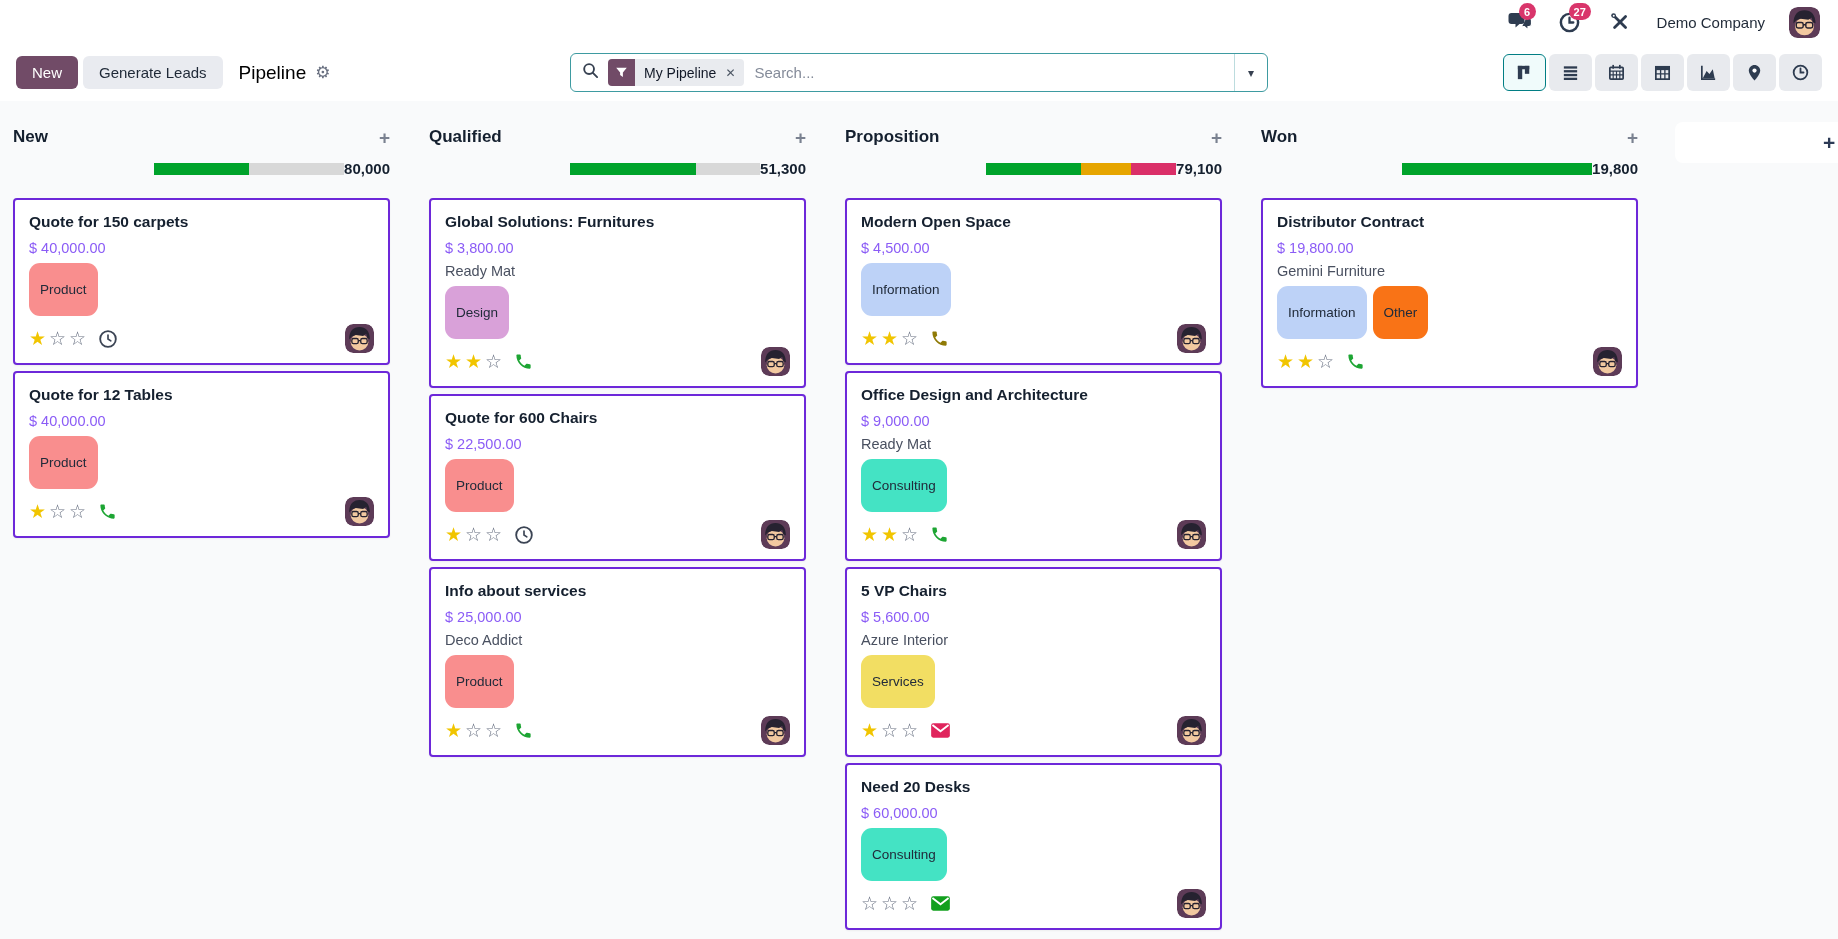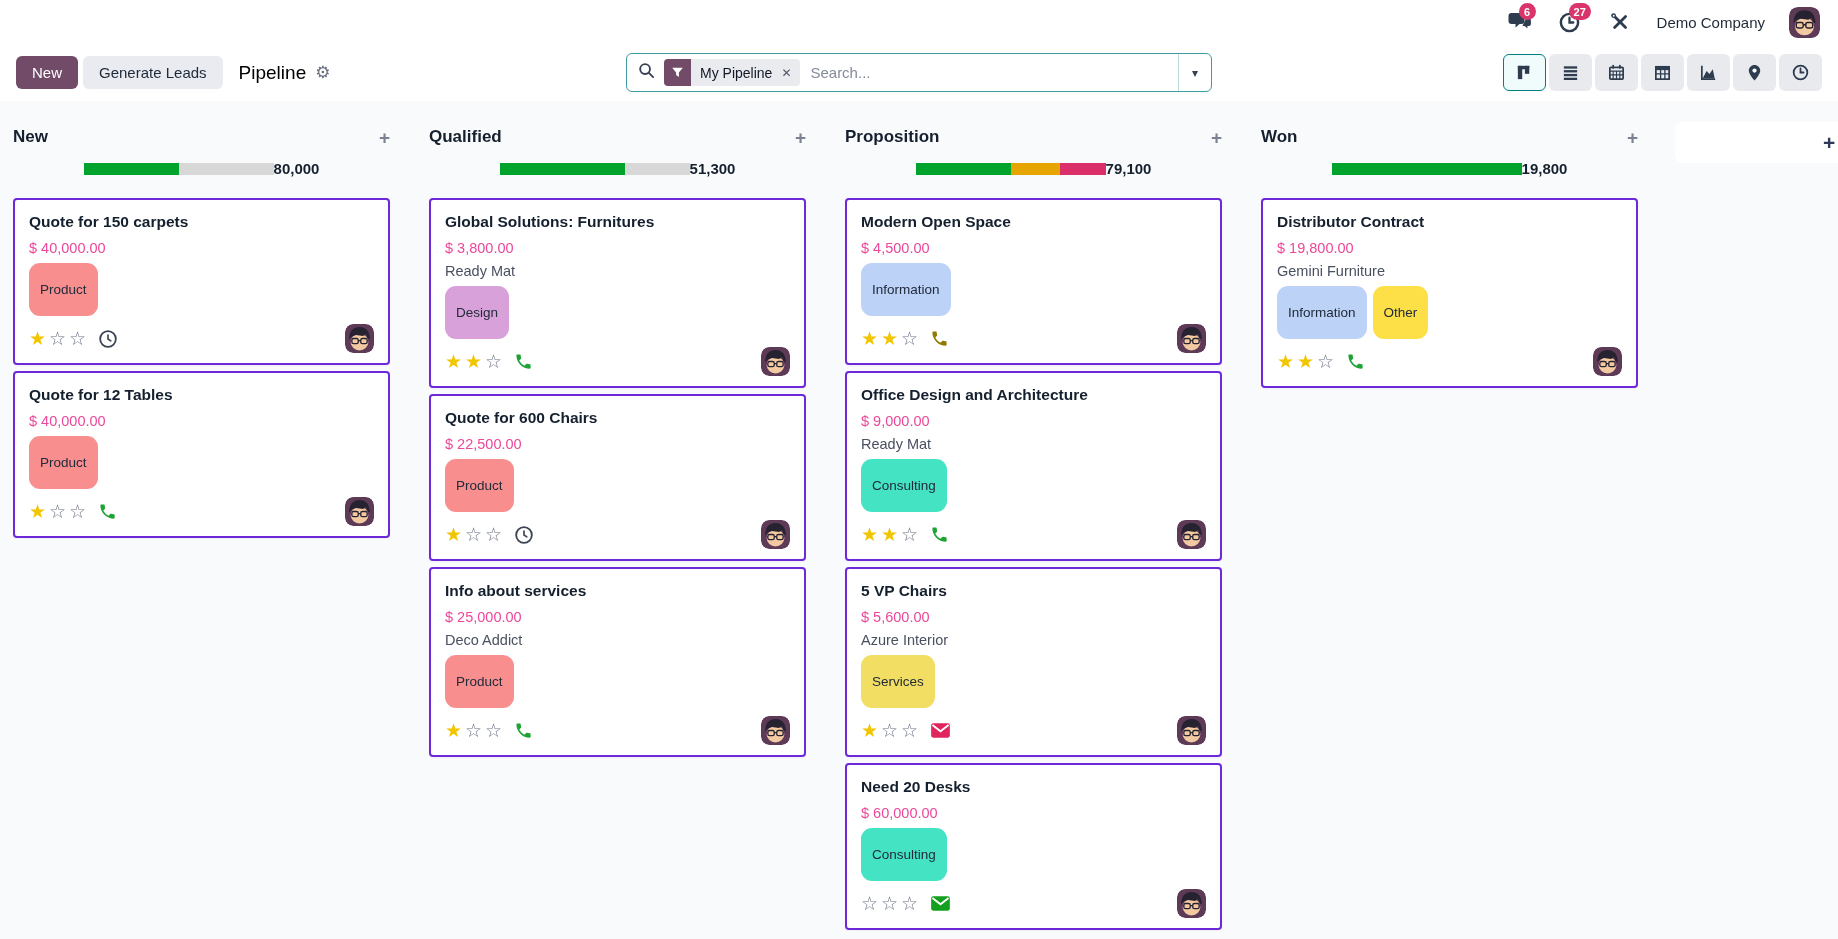--- a/index.html
+++ b/index.html
@@ -22,21 +22,21 @@
 
   
   .control { position:relative; height:57px; background:#fff; display:flex; align-items:center; padding:0 16px; }
   .btn { border:none; border-radius:6px; font-size:15px; padding:8px 16px; cursor:pointer;
          font-family:"Liberation Sans", sans-serif; }
   .btn-new { background:#714B67; color:#fff; }
   .btn-gen { background:#e9ebf0; color:#1f2937; margin-left:5px; }
   .view-title { font-size:19px; color:#000000; margin-left:16px; }
   .gear { font-size:17px; color:#697080; margin-left:9px; cursor:pointer; }
 
-  .searchbox { position:absolute; left:50%; transform:translateX(-50%); top:9px; width:586px; height:39px;
+  .searchbox { position:absolute; left:50%; transform:translateX(-50%); top:9px; width:698px; height:39px;
                background:#fff; border:1px solid #3e9ba1; border-radius:6px; display:flex; align-items:center;
                padding-left:11px; }
   .facet { display:flex; align-items:stretch; margin-left:9px; height:27px; border-radius:4px; overflow:hidden; cursor:pointer; }
   .facet-funnel { width:27px; background:#714B67; display:flex; align-items:center; justify-content:center; }
   .facet-label { background:#e9ebef; color:#111827; font-size:14px; display:flex; align-items:center; padding:0 7px 0 9px; }
   .facet-x { background:#e9ebef; color:#4b5563; font-size:12px; display:flex; align-items:center; padding:0 9px 0 2px; cursor:pointer; }
   .search-input { flex:1; border:none; outline:none; font-size:15px; color:#374151; margin-left:10px;
                   font-family:"Liberation Sans", sans-serif; background:transparent; }
   .search-input::placeholder { color:#848b99; }
   .search-caret { width:33px; align-self:stretch; border-left:1px solid #bcdcde; display:flex; align-items:center;
@@ -46,29 +46,29 @@
   .sw-btn { width:43px; height:37px; background:#e8eaee; border-radius:6px; display:flex; align-items:center;
             justify-content:center; cursor:pointer; }
   .sw-btn.active { background:#f0fbfb; border:1.5px solid #017e84; }
 
   
   .board { position:relative; display:flex; align-items:flex-start; padding:26px 13px 0 13px; height:838px; }
   .column { width:377px; margin-right:39px; flex:none; }
   .col-head { display:flex; align-items:center; justify-content:space-between; margin-bottom:13px; }
   .col-title { font-size:17px; font-weight:700; color:#15202f; }
   .col-plus { font-size:19px; font-weight:700; color:#7a8190; cursor:pointer; line-height:1; }
-  .col-progress { display:flex; align-items:center; justify-content:center; margin-bottom:21px; }
+  .col-progress { display:flex; align-items:center; justify-content:flex-end; margin-bottom:21px; }
   .pbar { width:190px; height:12px; display:flex; overflow:hidden; cursor:pointer; }
   .pbar span { height:100%; }
   .col-amount { font-size:15px; font-weight:700; color:#15202f; }
 
   .card { background:#fff; border:2px solid #6d28d9; border-radius:4px; box-shadow:0 1px 2px rgba(0,0,0,.05);
           padding:13px 14px 10px 14px; margin-bottom:6px; cursor:pointer; }
   .card-title { font-size:15.5px; font-weight:700; color:#15202f; margin-bottom:9px; }
-  .card-amount { font-size:14.5px; color:#ec4899; margin-bottom:7px; }
+  .card-amount { font-size:14.5px; color:#8b5cf6; margin-bottom:7px; }
   .card-partner { font-size:14.5px; color:#495060; margin-bottom:7px; }
   .card-tags { display:flex; gap:6px; margin-bottom:8px; }
   .tag { font-size:13.5px; color:#212b3a; padding:19px 11px; border-radius:11px; }
   .card-foot { display:flex; align-items:center; min-height:29px; }
   .stars { display:flex; gap:3px; font-size:19px; line-height:1; }
   .star-on { color:#f1c500; cursor:pointer; }
   .star-off { color:#6a7283; cursor:pointer; }
   .activity { margin-left:12px; display:flex; align-items:center; cursor:pointer; }
   .card-foot .avatar-wrap { margin-left:auto; }
 
@@ -522,21 +522,21 @@
         </div>
        <span class="col-amount">19,800</span>
      </div>
      <div class="cards">
         <div class="card">
           <div class="card-title">Distributor Contract</div>
        <div class="card-amount">$ 19,800.00</div>
           <div class="card-partner">Gemini Furniture</div>
           <div class="card-tags">
             <span class="tag" style="background:#bdd2f7">Information</span>
-            <span class="tag" style="background:#fde047">Other</span>
+            <span class="tag" style="background:#f97316">Other</span>
           </div>
        <div class="card-foot">
          <span class="stars">
               <span class="star-on">★</span>
               <span class="star-on">★</span>
               <span class="star-off">☆</span>
             </span>
          <span class="activity">
               <svg width="19" height="19" viewBox="0 0 24 24" fill="#1da533">
                 <path d="M6.62 10.79c1.44 2.83 3.76 5.14 6.59 6.59l2.2-2.2c.27-.27.67-.36 1.02-.24 1.12.37 2.33.57 3.57.57.55 0 1 .45 1 1V20c0 .55-.45 1-1 1-9.39 0-17-7.61-17-17 0-.55.45-1 1-1h3.5c.55 0 1 .45 1 1 0 1.25.2 2.45.57 3.57.11.35.03.74-.25 1.02l-2.2 2.2z"></path>

